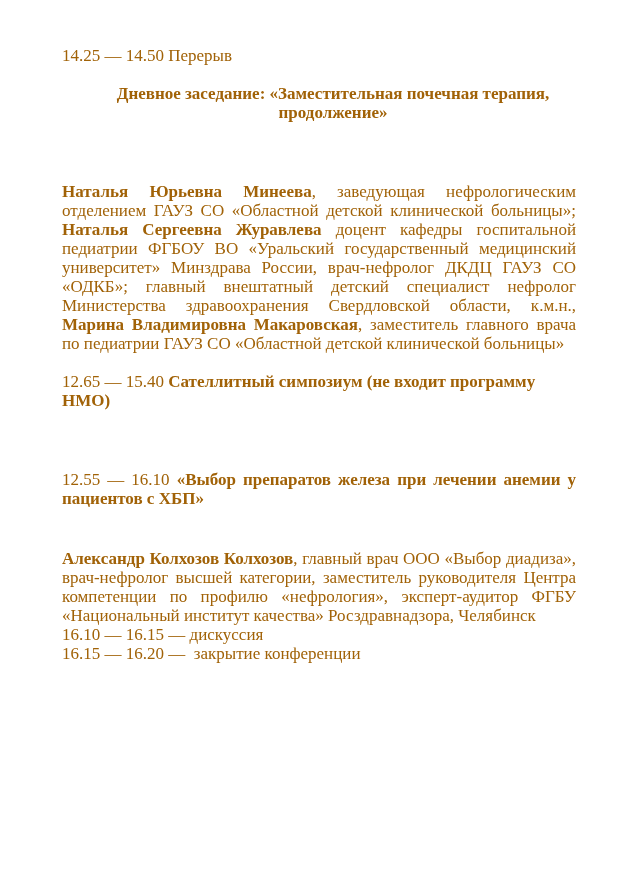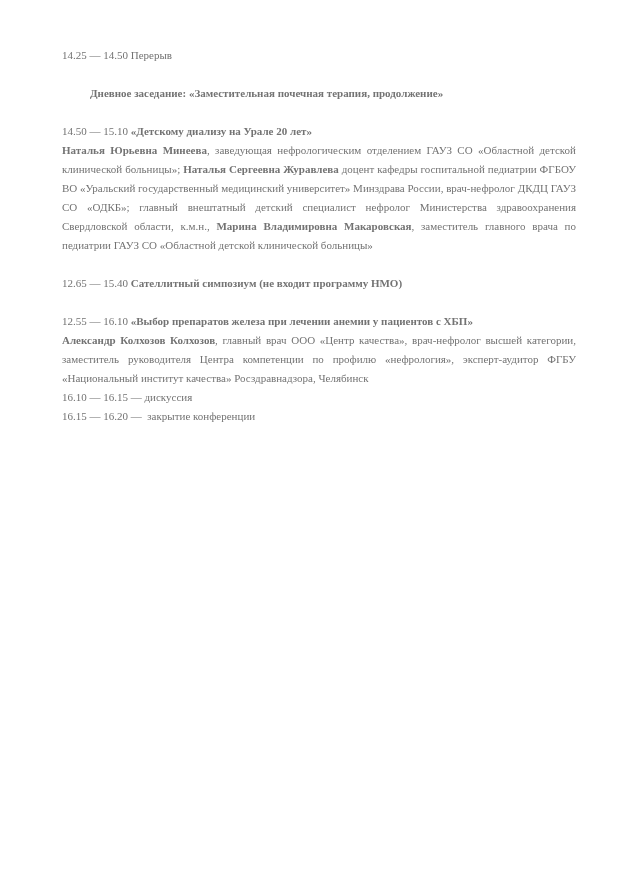--- a/index.html
+++ b/index.html
@@ -6,70 +6,70 @@
     margin: 0;
     padding: 0;
     background: #ffffff;
   }
   .page {
     position: relative;
     width: 636px;
     height: 870px;
     background: #ffffff;
     font-family: "Liberation Serif", serif;
-    font-size: 11px;
+    font-size: 17px;
     line-height: 19px;
-    color: #737373;
+    color: #a16207;
     overflow: hidden;
   }
   .content {
     position: absolute;
     left: 62px;
     top: 46px;
     width: 514px;
   }
   p {
     margin: 0;
     padding: 0;
   }
   .gap { height: 19px; }
-  .justify { text-align: justify; }
+  .justify { text-align: justify; margin-top: 41px; }
   .bold { font-weight: bold; }
   .session-heading {
     font-weight: bold;
     padding-left: 28px;
+    text-align: center;
   }
 </style>
 </head>
 <body>
 
 <div class="page">
   <div class="content">
 
     <p>14.25 — 14.50 Перерыв</p>
 
     <div class="gap"></div>
 
     <p class="session-heading">Дневное заседание: «Заместительная почечная терапия, продолжение»</p>
 
     <div class="gap"></div>
 
-    <p><span>14.50 — 15.10</span> <span class="bold">«Детскому диализу на Урале 20 лет»</span></p>
 
     <p class="justify"><span class="bold">Наталья Юрьевна Минеева</span><span>, заведующая нефрологическим отделением ГАУЗ СО «Областной детской клинической больницы»; </span><span class="bold">Наталья Сергеевна Журавлева</span><span> доцент кафедры госпитальной педиатрии ФГБОУ ВО «Уральский государственный медицинский университет» Минздрава России, врач-нефролог ДКДЦ ГАУЗ СО «ОДКБ»; главный внештатный детский специалист нефролог Министерства здравоохранения Свердловской области, к.м.н., </span><span class="bold">Марина Владимировна Макаровская</span><span>, заместитель главного врача по педиатрии ГАУЗ СО «Областной детской клинической больницы»</span></p>
 
 
     <div class="gap"></div>
 
     <p><span>12.65 — 15.40</span> <span class="bold">Сателлитный симпозиум (не входит программу НМО)</span></p>
 
     <div class="gap"></div>
 
     <p class="justify"><span>12.55 — 16.10</span> <span class="bold">«Выбор препаратов железа при лечении анемии у пациентов с ХБП»</span></p>
 
-    <p class="justify"><span class="bold">Александр Колхозов Колхозов</span><span>, главный врач ООО «Центр качества», врач-нефролог высшей категории, заместитель руководителя Центра компетенции по профилю «нефрология», эксперт-аудитор ФГБУ «Национальный институт качества» Росздравнадзора, Челябинск</span></p>
+    <p class="justify"><span class="bold">Александр Колхозов Колхозов</span><span>, главный врач ООО «Выбор диадиза», врач-нефролог высшей категории, заместитель руководителя Центра компетенции по профилю «нефрология», эксперт-аудитор ФГБУ «Национальный институт качества» Росздравнадзора, Челябинск</span></p>
 
     <p>16.10 — 16.15 — дискуссия</p>
 
     <p>16.15 — 16.20 —&nbsp; закрытие конференции</p>
 
   </div>
 </div>
 
 </body></html>

